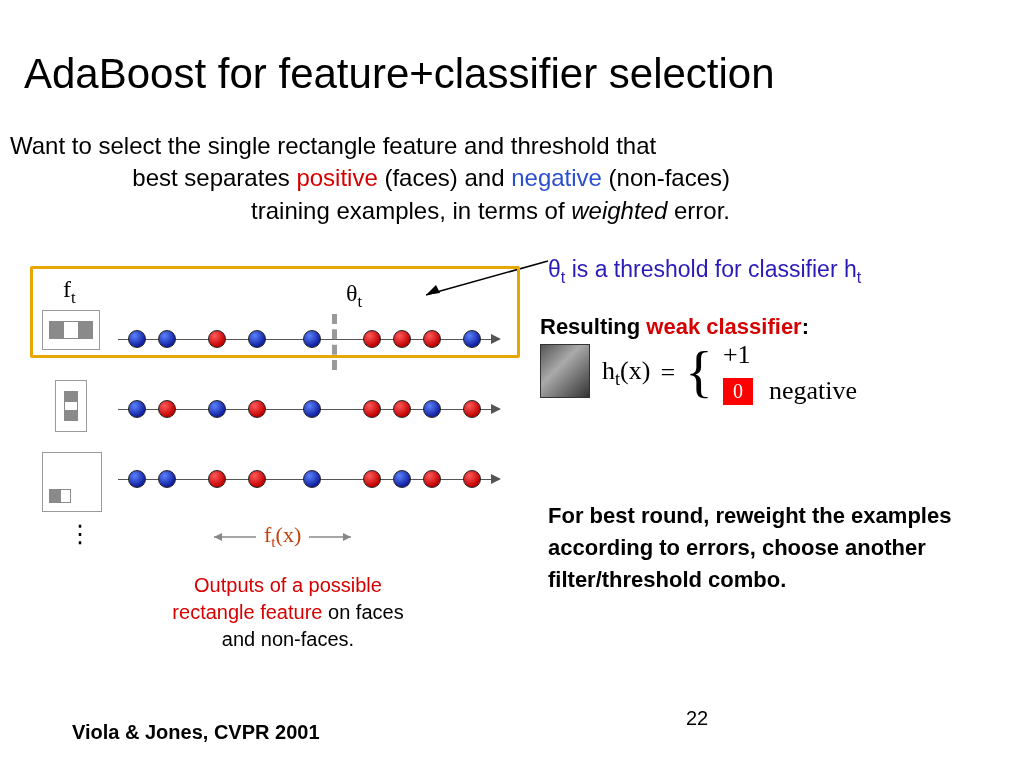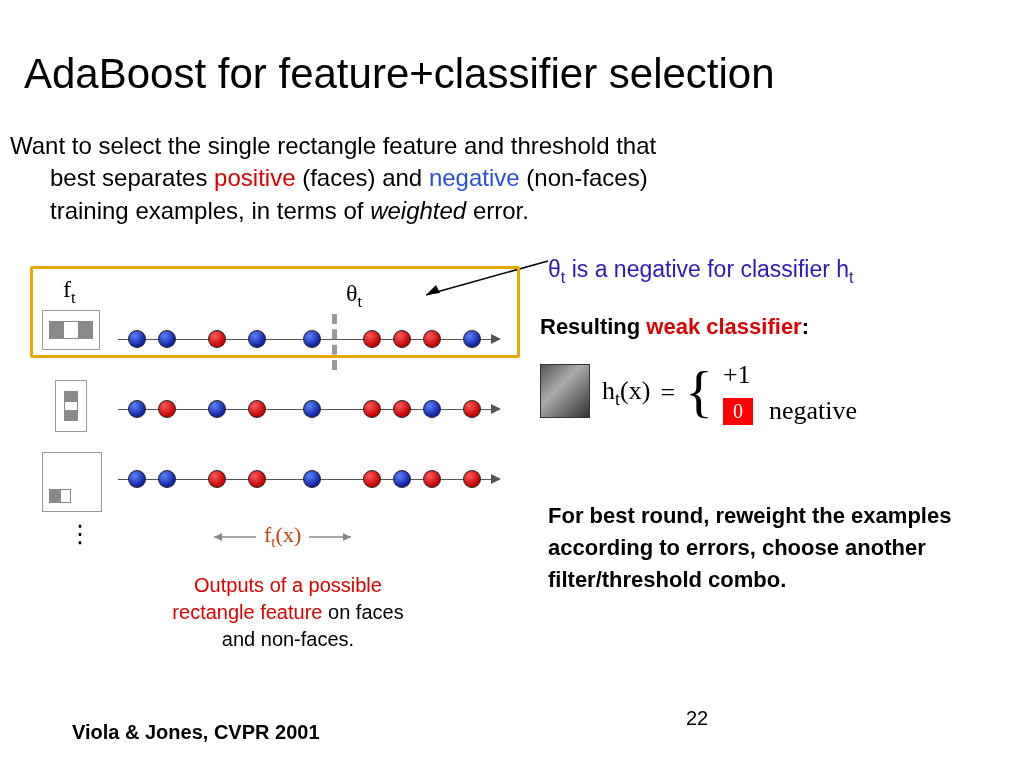--- a/index.html
+++ b/index.html
@@ -21,21 +21,21 @@
     font-weight: 400;
   }
   .intro {
     position: absolute;
     top: 130px;
     left: 10px;
     width: 720px;
     font-size: 24px;
     line-height: 1.35;
   }
-  .intro .indent { padding-left: 40px; display: block; }
+  .intro .indent { padding-left: 40px; display: block; text-align: right; }
   .red { color: #d60000; }
   .blue { color: #2a4fd0; }
   .navy { color: #2a1bb8; }
   .italic { font-style: italic; }
 
   
   .diagram {
     position: absolute;
     top: 272px;
     left: 28px;
@@ -166,21 +166,21 @@
     position: absolute;
     top: 294px;
     left: 540px;
     font-family: Verdana, Geneva, sans-serif;
     font-weight: bold;
     font-size: 22px;
     margin-top: 20px;
   }
   .formula {
     position: absolute;
-    top: 360px;
+    top: 340px;
     left: 540px;
     display: flex;
     align-items: center;
     gap: 12px;
   }
   .face-thumb {
     width: 48px; height: 52px;
     background: linear-gradient(135deg, #555 0%, #aaa 40%, #333 100%);
     border: 1px solid #333;
     position: relative;
@@ -326,21 +326,21 @@
         <polygon points="42,6 34,2 34,10" fill="#888"></polygon>
       </svg>
   </div>
 
   <div class="caption">
     <span class="red">Outputs of a possible rectangle feature</span><span> on faces and non-faces.</span>
   </div>
 </div>
 
 <div class="thresh-note navy">
-  <span>θ</span><sub>t</sub><span> is a negative for classifier h</span><sub>t</sub>
+  <span>θ</span><sub>t</sub><span> is a threshold for classifier h</span><sub>t</sub>
 </div>
 
 <div class="weak-title">
   <span>Resulting </span><span class="red">weak classifier</span><span>:</span>
 </div>
 
 <div class="formula">
   <div class="face-thumb"></div>
   <div style="font-family: Georgia, 'Times New Roman', serif; font-size:26px; display:flex; align-items:center; gap:10px;">
     <span>

